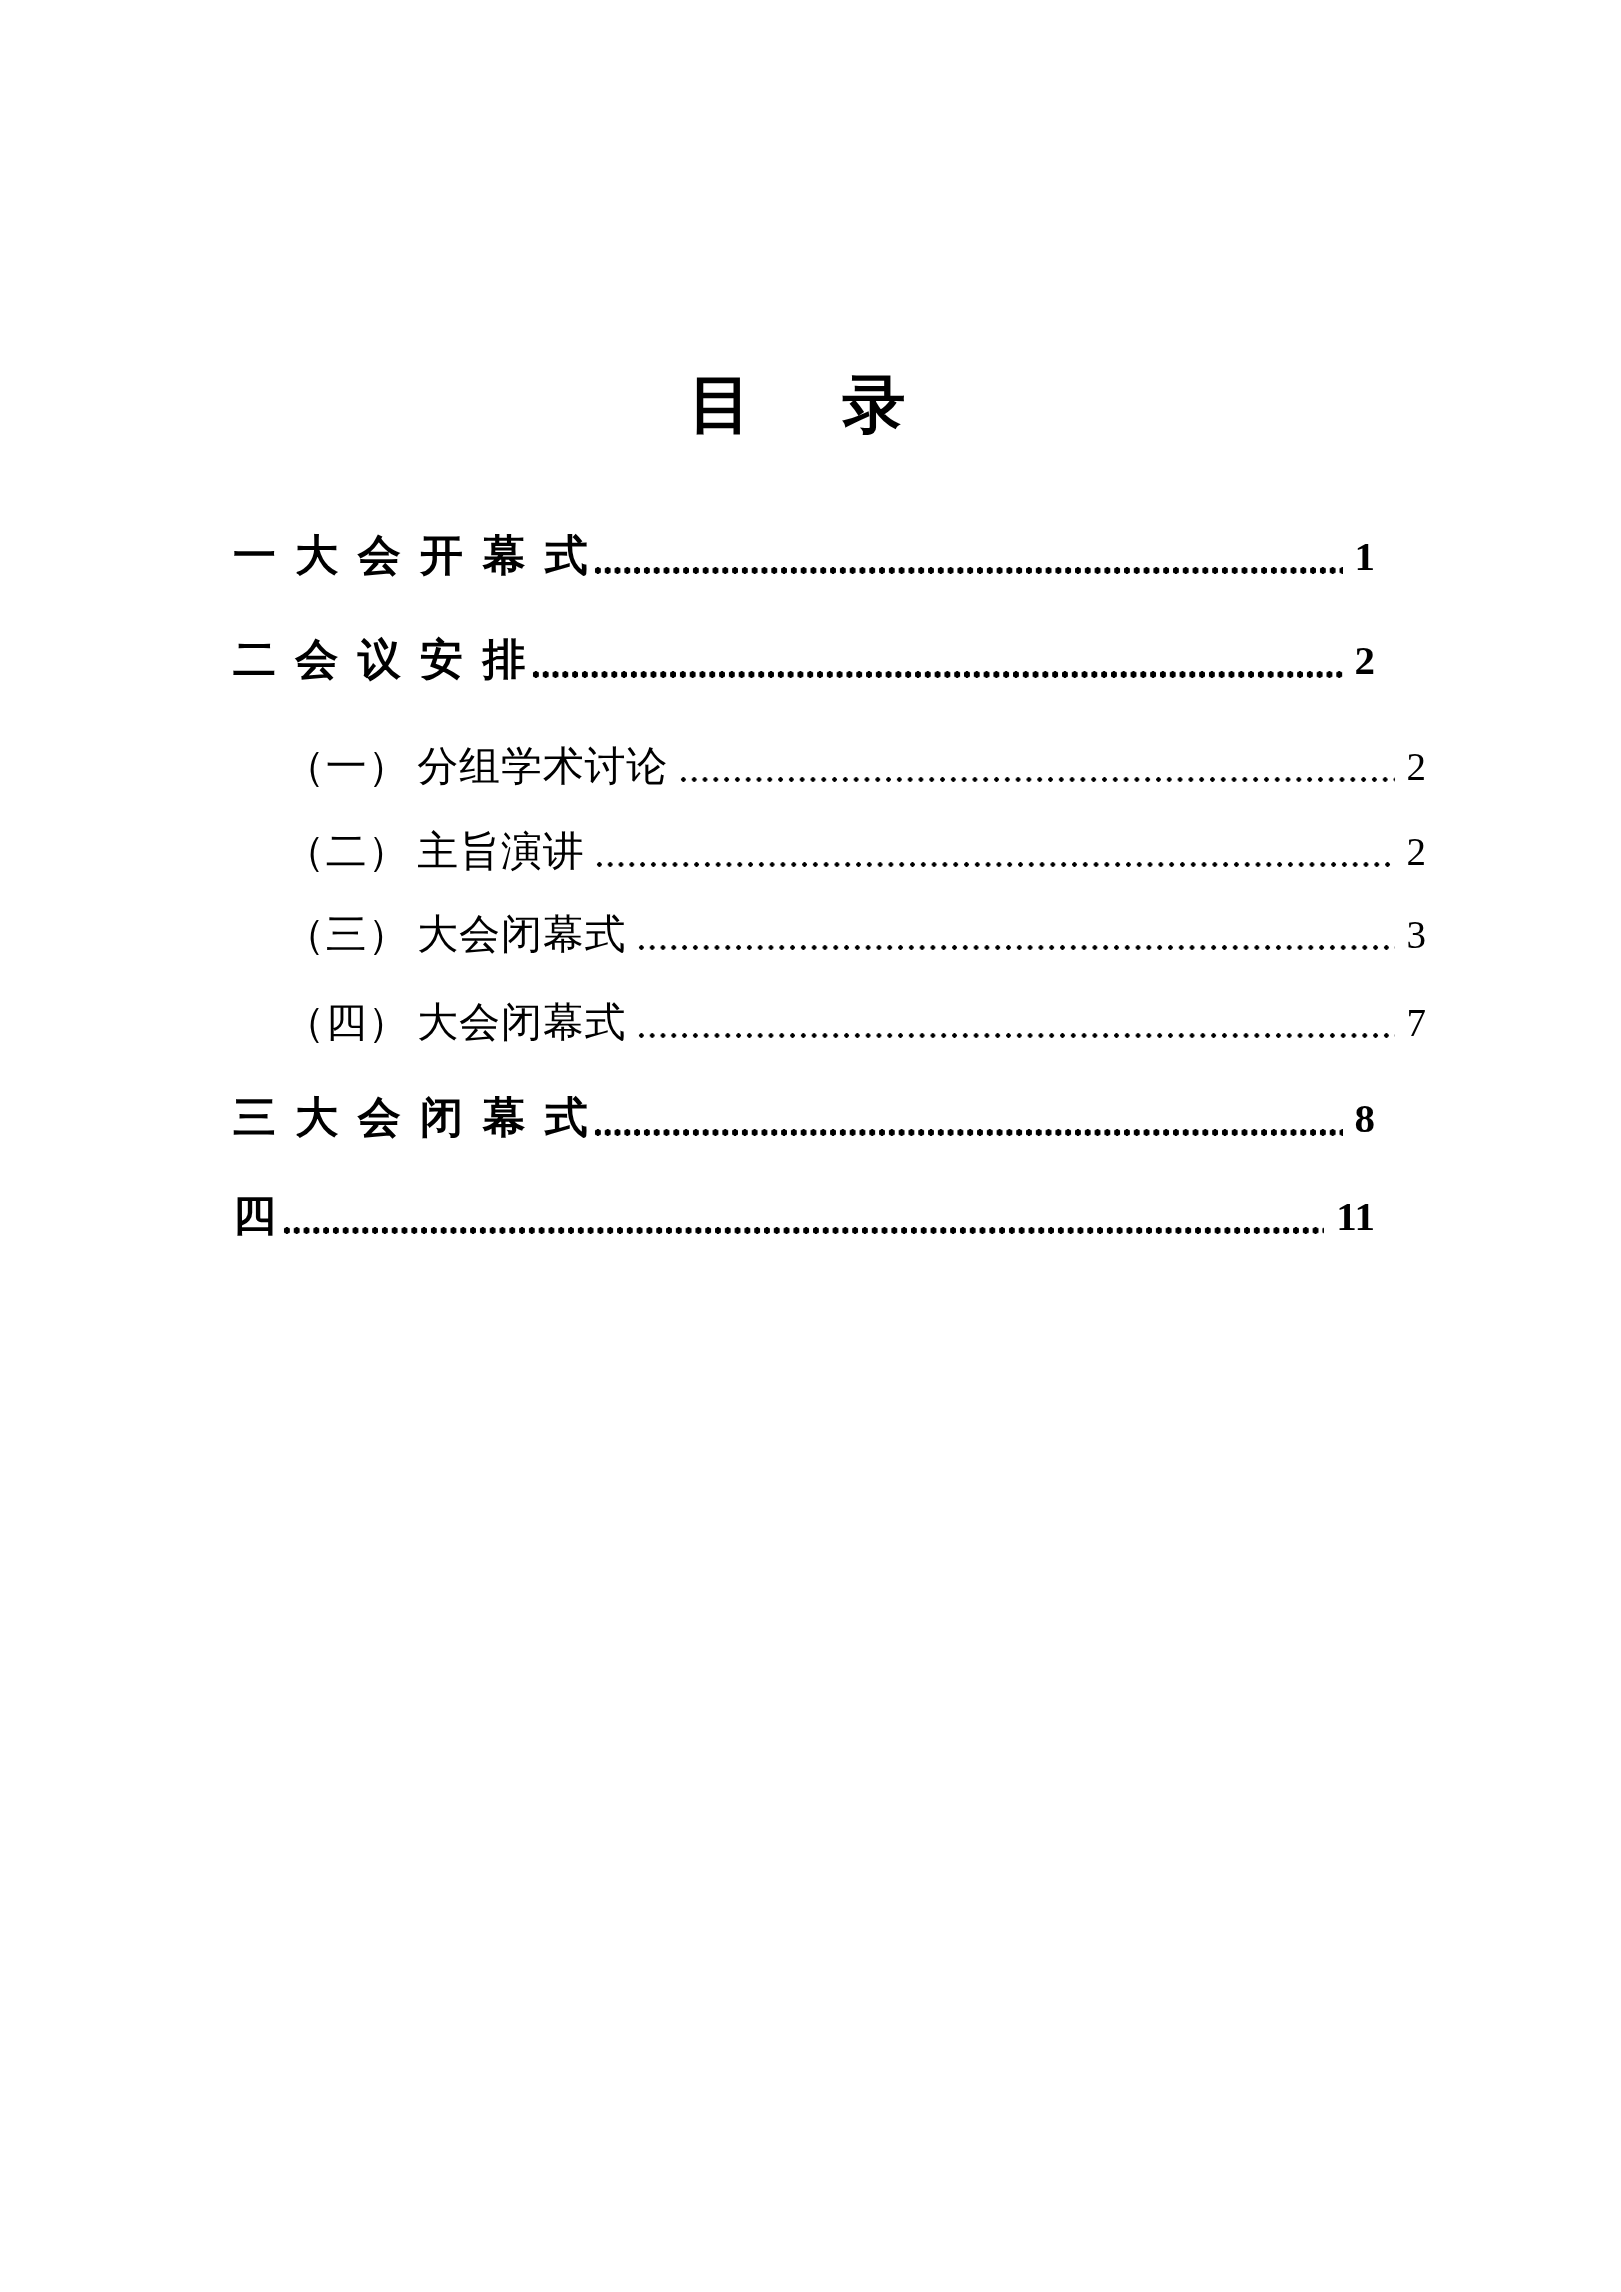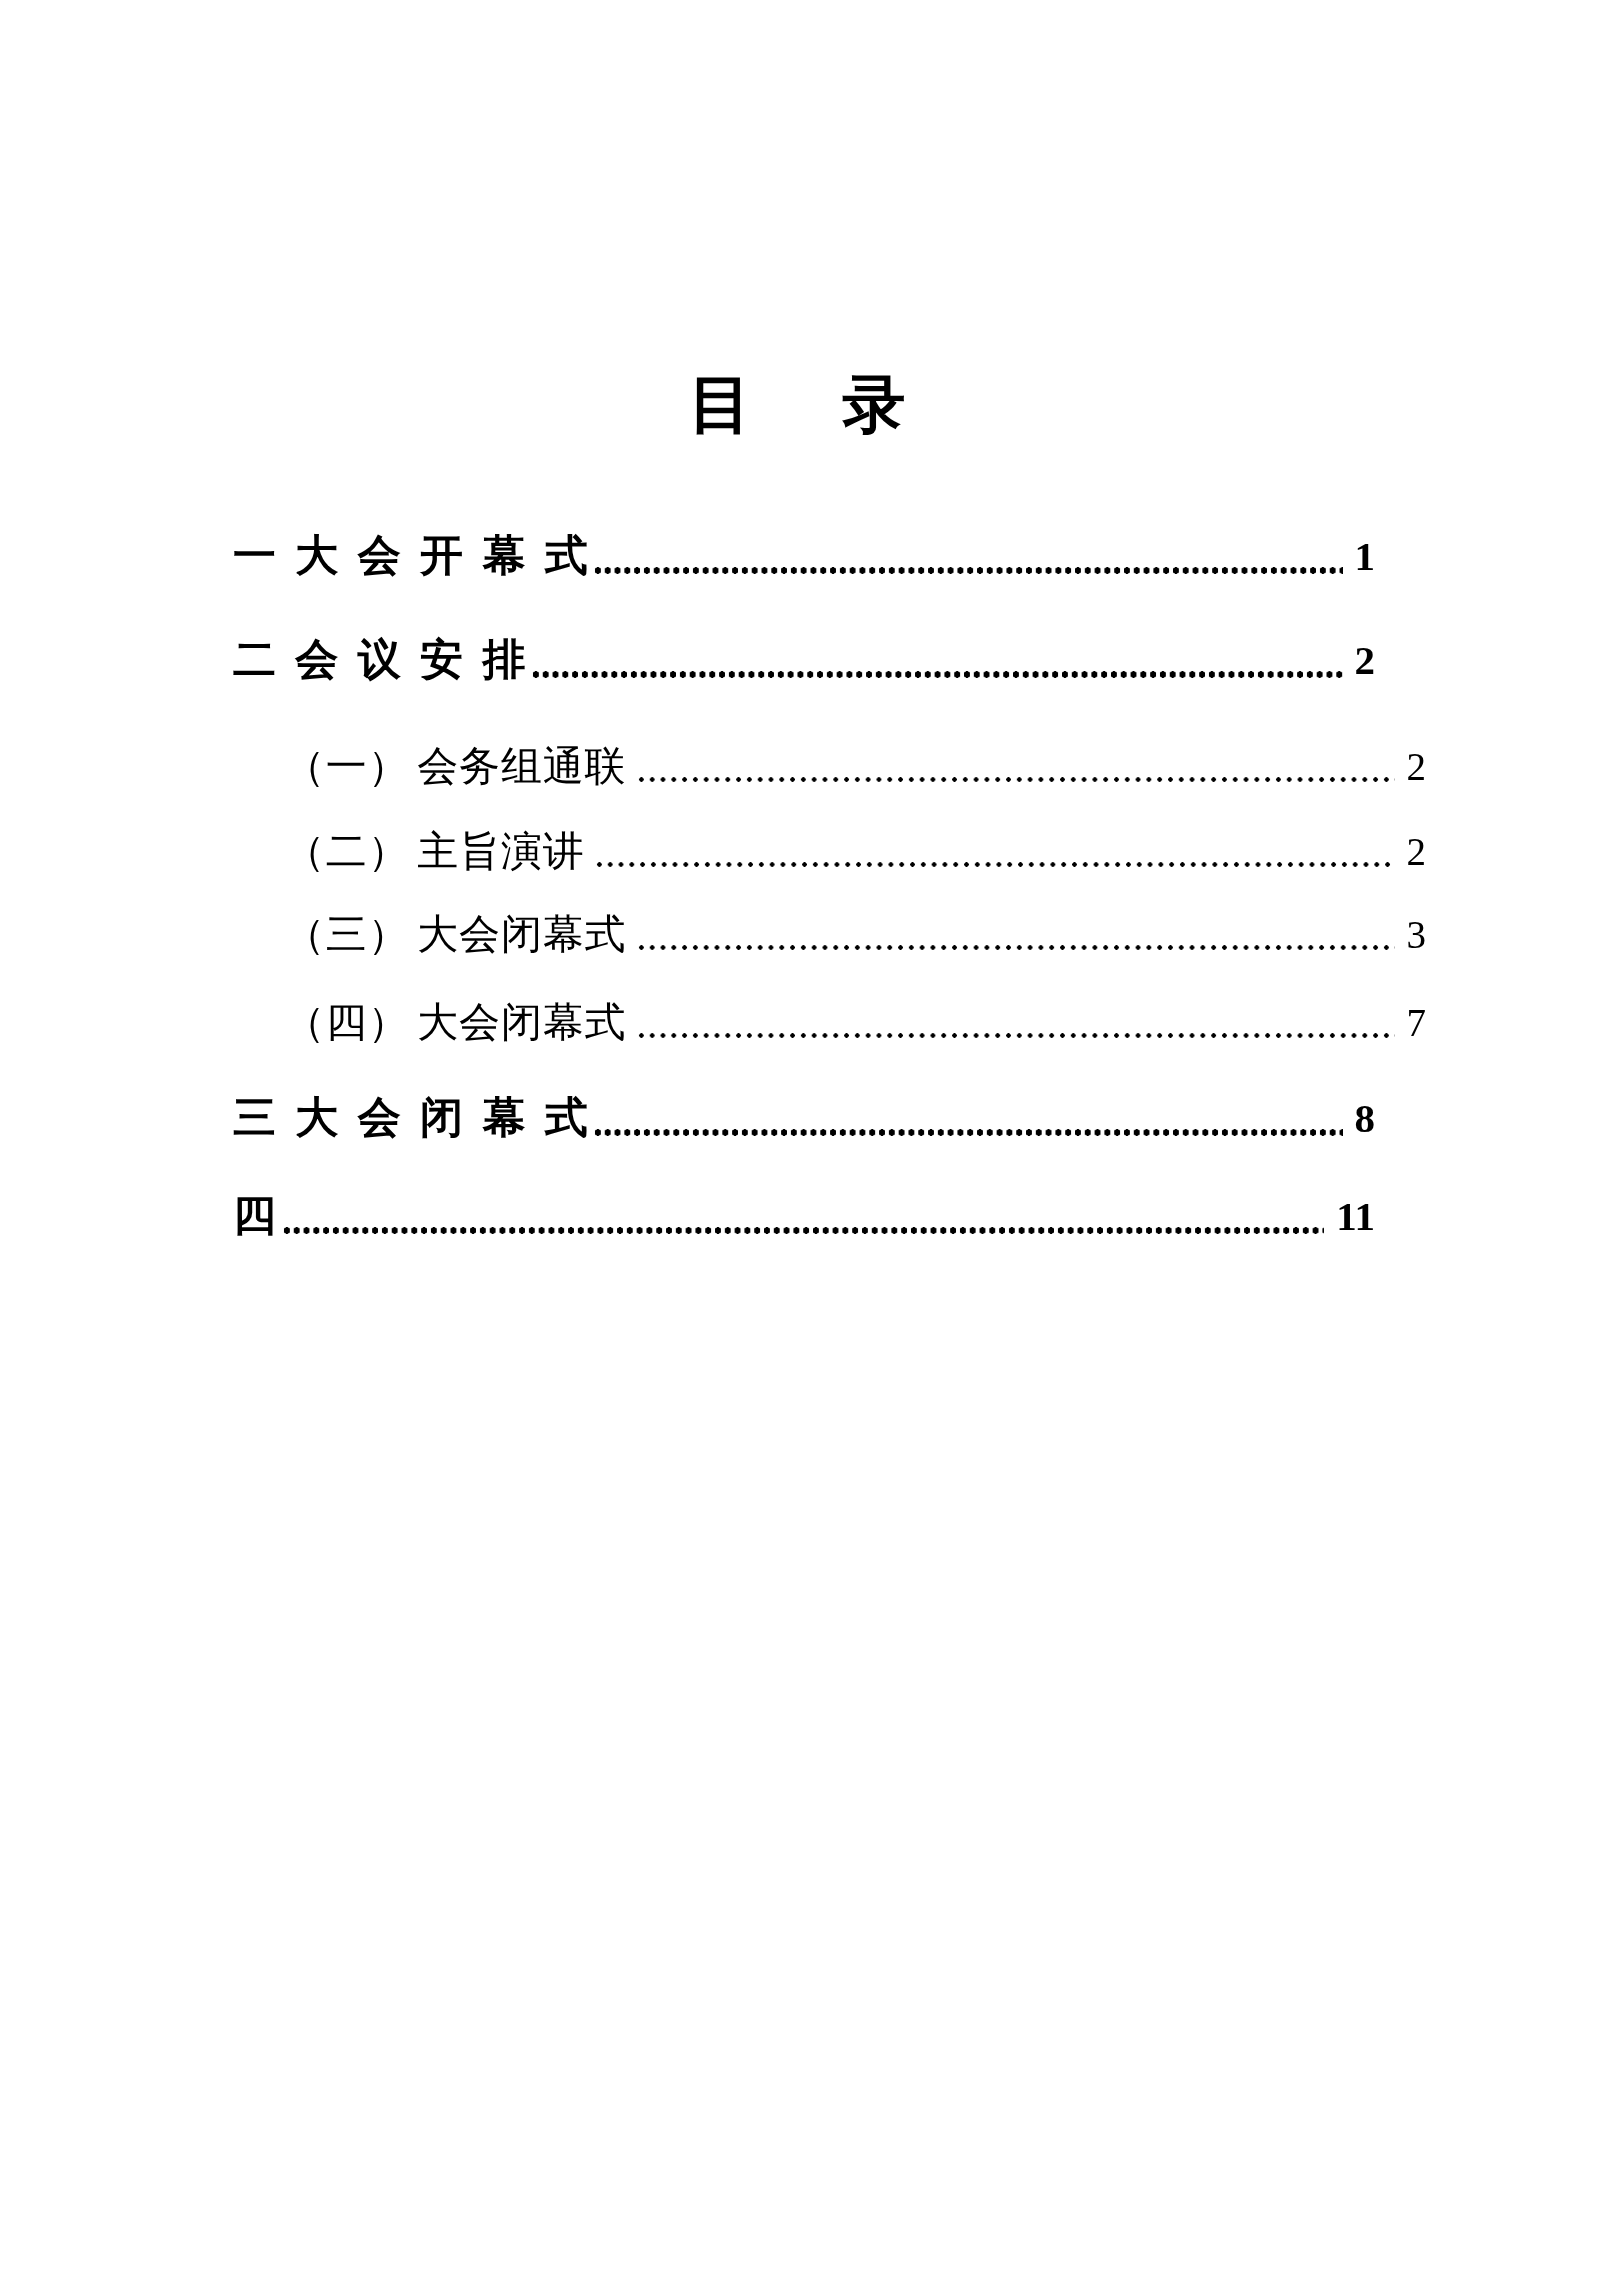--- a/index.html
+++ b/index.html
@@ -130,21 +130,21 @@
 
     <div class="toc-row main r1">
       <span class="num">二</span>
       <span class="label">会议安排</span>
       <span class="dots"></span>
       <span class="pagenum">2</span>
     </div>
 
     <div class="toc-row sub r2">
       <span class="num">（一）</span>
-      <span class="label">会务组通联</span>
+      <span class="label">分组学术讨论</span>
       <span class="dots"></span>
       <span class="pagenum">2</span>
     </div>
 
     <div class="toc-row sub r3">
       <span class="num">（二）</span>
       <span class="label">主旨演讲</span>
       <span class="dots"></span>
       <span class="pagenum">2</span>
     </div>

